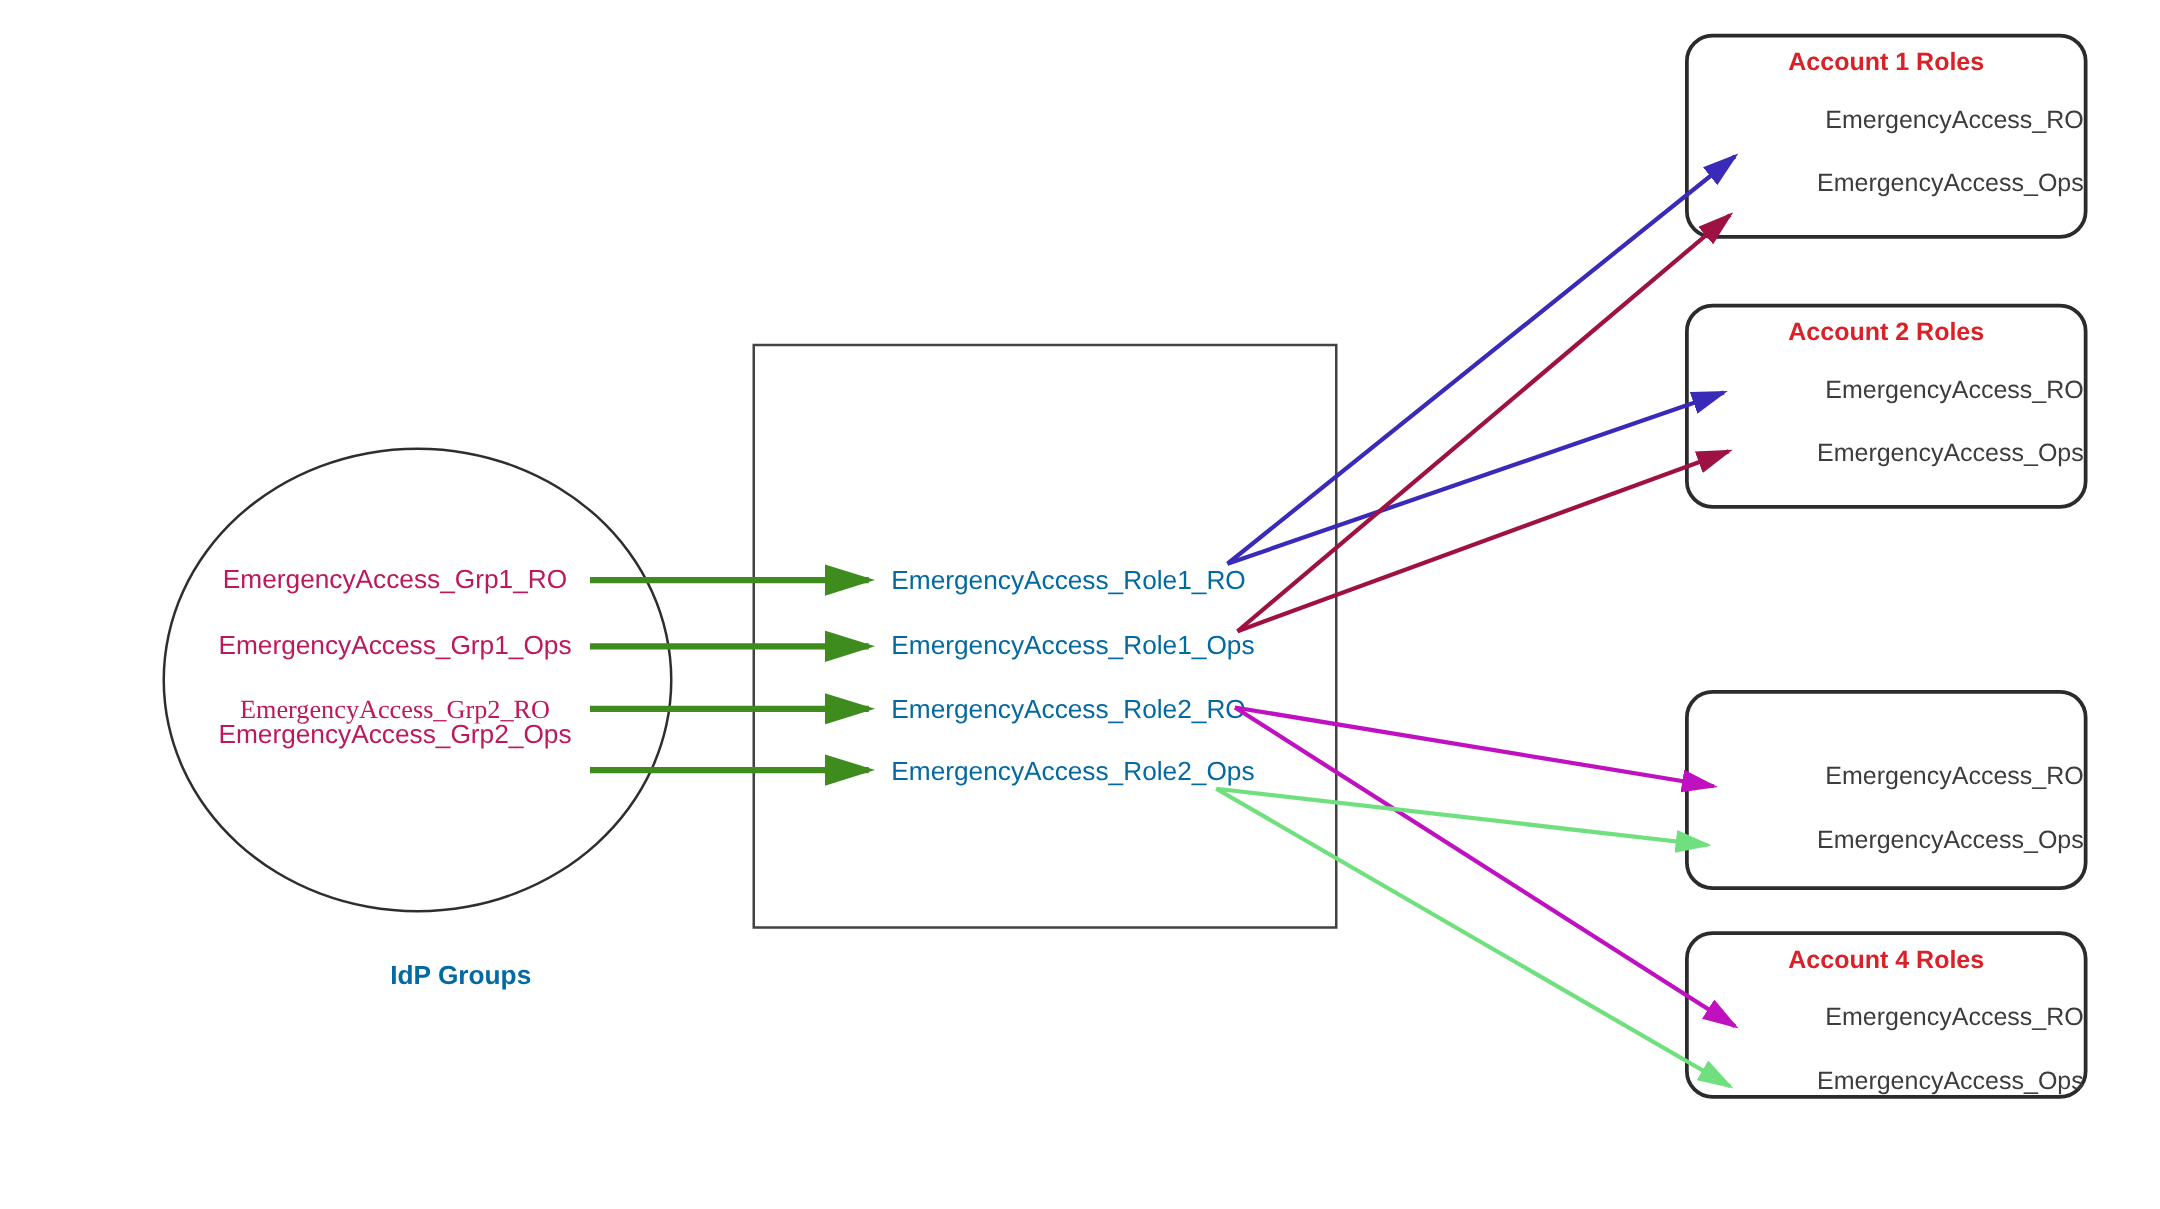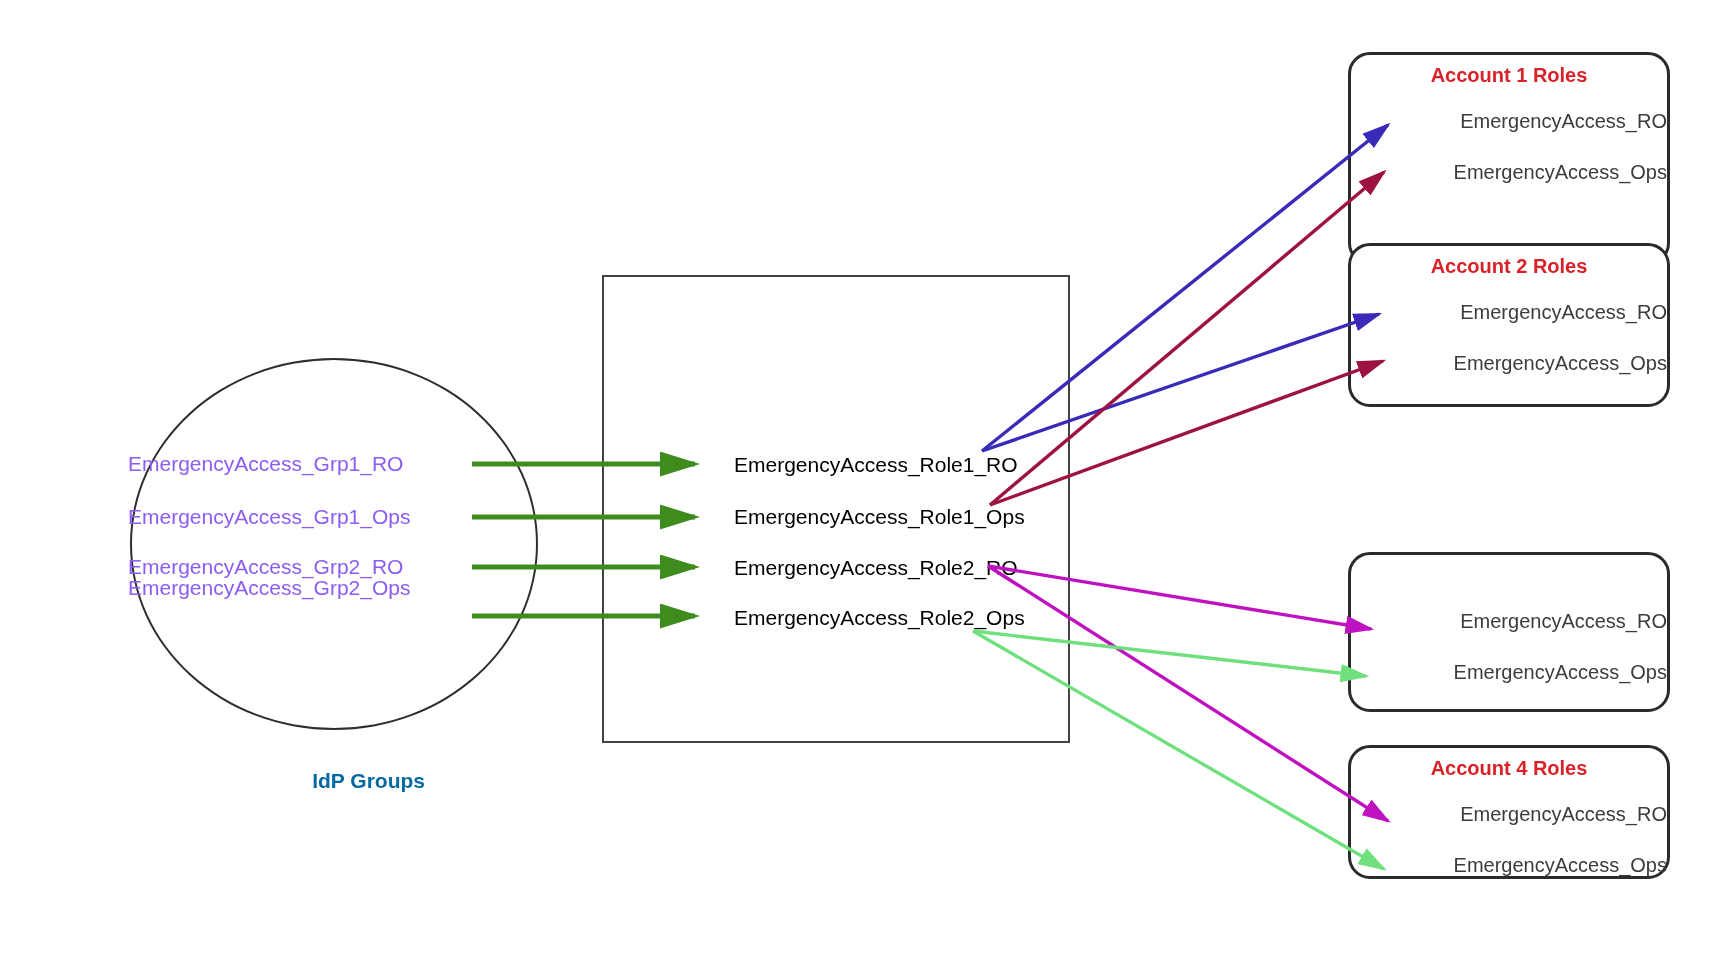--- a/index.html
+++ b/index.html
@@ -12,39 +12,39 @@
     overflow:hidden;
   }
   
   .idp-ellipse{
     position:absolute;left:130px;top:358px;width:408px;height:372px;
     border:2px solid #2e2e2e;border-radius:50%;
     box-sizing:border-box;background:#ffffff;
   }
   .idp-row{
     position:absolute;left:128px;width:376px;height:26px;line-height:26px;
-    font-size:21px;color:#8b5cf6;white-space:nowrap;
+    text-align:center;font-size:21px;color:#be185d;white-space:nowrap;
   }
-  .idp-row.g1{top:451px;} .idp-row.g2{top:504px;} .idp-row.g3{top:554px;} .idp-row.g4{top:575px;}
+  .idp-row.g1{top:451px;} .idp-row.g2{top:504px;} .idp-row.g3{top:554px;font-family:Liberation Serif, serif;} .idp-row.g4{top:575px;}
   .idp-label{
     position:absolute;left:225px;top:769px;width:200px;
     text-align:right;font-size:21px;font-weight:bold;color:#0369a1;
   }
   
   .roles-rect{
     position:absolute;left:602px;top:275px;width:468px;height:468px;
     border:2px solid #424242;box-sizing:border-box;background:#ffffff;
   }
   .roles-title{
     position:absolute;left:602px;top:340px;width:468px;
     text-align:center;font-size:20px;font-weight:bold;color:#ee3a3a;white-space:nowrap;
   }
   .role-row{
-    position:absolute;left:734px;height:26px;line-height:26px;
-    font-size:21px;color:#000000;white-space:nowrap;
+    position:absolute;left:713px;height:26px;line-height:26px;
+    font-size:21px;color:#0369a1;white-space:nowrap;
   }
   .role-row.r1{top:452px;} .role-row.r2{top:504px;} .role-row.r3{top:555px;} .role-row.r4{top:605px;}
   
   .account-box{
     position:absolute;left:1348px;width:322px;
     border:3px solid #2b2b2b;border-radius:22px;
     box-sizing:border-box;background:#ffffff;
   }
   .account-title{
     position:absolute;top:8px;left:0;right:0;height:24px;line-height:24px;
@@ -69,21 +69,21 @@
   <div class="idp-row g3">EmergencyAccess_Grp2_RO</div>
   <div class="idp-row g4">EmergencyAccess_Grp2_Ops</div>
   <div class="idp-label">IdP Groups</div>
 
   <div class="roles-rect"></div>
   <div class="role-row r1">EmergencyAccess_Role1_RO</div>
   <div class="role-row r2">EmergencyAccess_Role1_Ops</div>
   <div class="role-row r3">EmergencyAccess_Role2_RO</div>
   <div class="role-row r4">EmergencyAccess_Role2_Ops</div>
 
-  <div class="account-box" style="top:52px;height:213px">
+  <div class="account-box" style="top:27px;height:164px">
     <div class="account-title">Account 1 Roles</div>
     <div class="account-role a-ro">EmergencyAccess_RO</div>
     <div class="account-role a-ops">EmergencyAccess_Ops</div>
   </div>
   <div class="account-box" style="top:243px;height:164px">
     <div class="account-title">Account 2 Roles</div>
     <div class="account-role a-ro">EmergencyAccess_RO</div>
     <div class="account-role a-ops">EmergencyAccess_Ops</div>
   </div>
   <div class="account-box" style="top:552px;height:160px">

